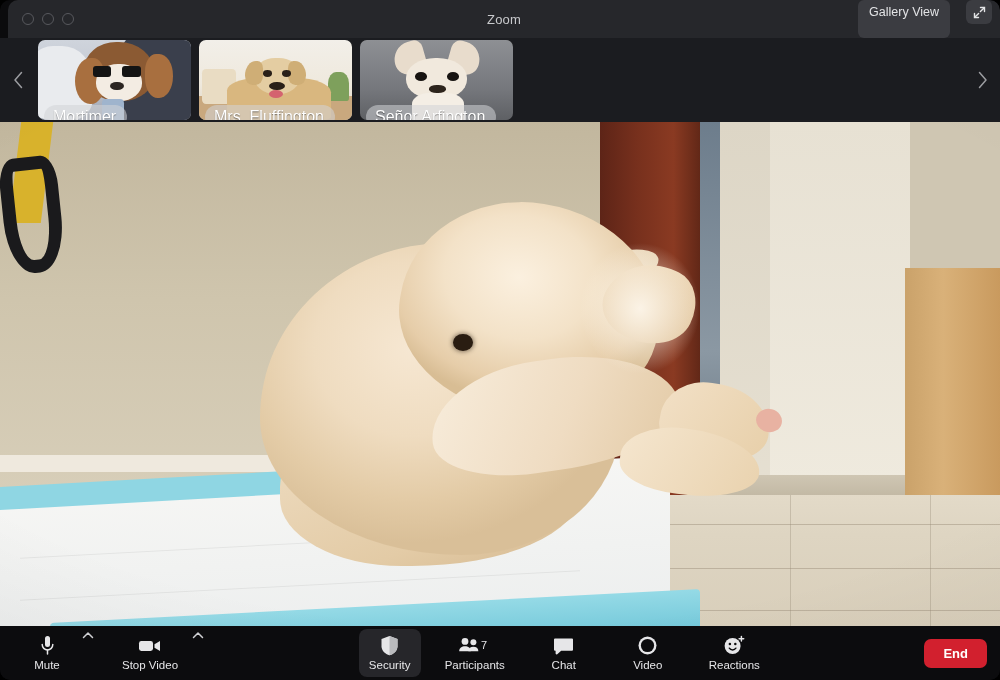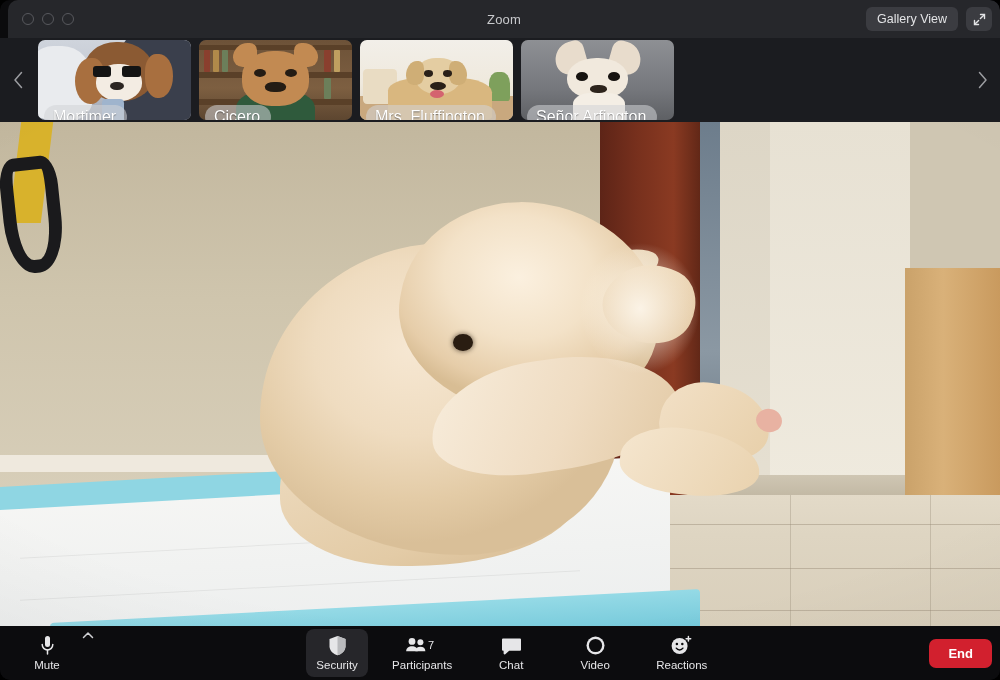--- a/index.html
+++ b/index.html
@@ -35,21 +35,21 @@
     width:12px; height:12px; border-radius:50%;
     border:1px solid #57585d; background:transparent;
   }
   .win-title {
     position:absolute; left:0; right:0; text-align:center;
     color:#c8c9cc; font-size:13px; letter-spacing:.2px;
     pointer-events:none;
   }
   .tb-right {
     position:absolute; right:8px; top:0; height:38px;
-    display:flex; align-items:center; gap:8px;
+    display:flex; gap:16px;
   }
   .gallery-btn {
     background:#3b3c41; color:#e3e4e6;
     font-size:12.5px; padding:5px 11px;
     border-radius:6px; white-space:nowrap;
   }
   .expand-btn {
     width:26px; height:24px; border-radius:6px;
     background:#3b3c41;
     display:flex; align-items:center; justify-content:center;
@@ -276,21 +276,21 @@
   }
 
   .share-sq {
     width:26px; height:22px; background:#24d62d;
     border-radius:5px; display:flex; align-items:center; justify-content:center;
   }
   .end-btn {
     background:#d2202e; color:#fff;
     font-size:13px; font-weight:bold;
     padding:7px 19px; border-radius:7px;
-    margin-right:8px;
+    margin-right:13px;
   }
   .spacer { flex:1 1 auto; }
   .grp-left { display:flex; align-items:center; gap:2px; margin-left:16px; }
   .grp-center { display:flex; align-items:center; gap:4px; }
   .grp-right { display:flex; align-items:center; gap:4px; }
 
   
   .sc { position:absolute; inset:0; }
   .sc-mortimer { background:linear-gradient(180deg,#cfd4dc 0%,#c2c7d1 55%,#9aa0ad 100%); }
   .sc-barkley  { background:linear-gradient(180deg,#cdc3ab 0%,#d8cfbb 60%,#e0d8c6 100%); }
@@ -343,41 +343,20 @@
           <div class="blob" style="left:38%;top:30%;width:30%;height:46%;background:#f3ece3;border-radius:48%;"></div>
           <div class="blob" style="left:36%;top:32%;width:12%;height:14%;background:#141414;border-radius:3px;"></div>
           <div class="blob" style="left:55%;top:32%;width:12%;height:14%;background:#141414;border-radius:3px;"></div>
           <div class="blob" style="left:47%;top:52%;width:9%;height:11%;background:#2b2522;border-radius:50%;"></div>
           <div class="blob" style="left:42%;top:74%;width:14%;height:30%;background:#9fb4cd;border-radius:18%;"></div>
         </div>
         <div class="name">Mortimer</div>
       </div>
 
 
-      <div class="thumb">
-        <div class="vid sc sc-cicero">
-          <div class="blob" style="left:0;top:6%;width:100%;height:7%;background:#5a4028;border-radius:0;"></div>
-          <div class="blob" style="left:0;top:40%;width:100%;height:7%;background:#5a4028;border-radius:0;"></div>
-          <div class="blob" style="left:0;top:74%;width:100%;height:7%;background:#5a4028;border-radius:0;"></div>
-          <div class="blob" style="left:3%;top:13%;width:4%;height:27%;background:#8a3f2e;border-radius:1px;"></div>
-          <div class="blob" style="left:9%;top:13%;width:4%;height:27%;background:#b08a4a;border-radius:1px;"></div>
-          <div class="blob" style="left:15%;top:13%;width:4%;height:27%;background:#6c7f5a;border-radius:1px;"></div>
-          <div class="blob" style="left:82%;top:13%;width:4%;height:27%;background:#8a3f2e;border-radius:1px;"></div>
-          <div class="blob" style="left:88%;top:13%;width:4%;height:27%;background:#c0a060;border-radius:1px;"></div>
-          <div class="blob" style="left:82%;top:47%;width:4%;height:27%;background:#6c7f5a;border-radius:1px;"></div>
-          <div class="blob" style="left:24%;top:62%;width:52%;height:56%;background:#2f5a3c;border-radius:40% 40% 12% 12%;"></div>
-          <div class="blob" style="left:28%;top:14%;width:44%;height:68%;background:#c28a52;border-radius:46% 46% 44% 44%;"></div>
-          <div class="blob" style="left:22%;top:4%;width:16%;height:30%;background:#c28a52;border-radius:60% 30% 40% 40%;"></div>
-          <div class="blob" style="left:62%;top:4%;width:16%;height:30%;background:#c28a52;border-radius:30% 60% 40% 40%;"></div>
-          <div class="blob" style="left:36%;top:36%;width:8%;height:10%;background:#241c14;border-radius:50%;"></div>
-          <div class="blob" style="left:56%;top:36%;width:8%;height:10%;background:#241c14;border-radius:50%;"></div>
-          <div class="blob" style="left:43%;top:52%;width:14%;height:13%;background:#241c14;border-radius:42%;"></div>
-        </div>
-        <div class="name">Cicero</div>
-      </div>
 
       <div class="thumb">
         <div class="vid sc sc-fluff">
           <div class="blob" style="left:0;top:70%;width:100%;height:34%;background:#c9a87e;border-radius:0;"></div>
           <div class="blob" style="left:2%;top:36%;width:22%;height:44%;background:#e9dcc3;border-radius:12%;"></div>
           <div class="blob" style="left:84%;top:40%;width:14%;height:36%;background:#7ea05c;border-radius:40% 40% 10% 10%;"></div>
           <div class="blob" style="left:18%;top:48%;width:68%;height:52%;background:#d9b77f;border-radius:30% 34% 8% 8%;"></div>
           <div class="blob" style="left:36%;top:22%;width:30%;height:46%;background:#e4cda2;border-radius:46%;"></div>
           <div class="blob" style="left:30%;top:26%;width:12%;height:30%;background:#cfae76;border-radius:60% 30% 40% 40%;"></div>
           <div class="blob" style="left:58%;top:26%;width:12%;height:30%;background:#cfae76;border-radius:30% 60% 40% 40%;"></div>
@@ -469,20 +448,36 @@
           </div>
           <div class="lbl">Mute</div>
         </div>
         <div class="caret">
           <svg width="12" height="9" viewBox="0 0 12 9">
               <path d="M1.5 6.5 L6 2 l4.5 4.5" stroke="#cfd0d3" stroke-width="1.5" fill="none" stroke-linecap="round" stroke-linejoin="round"></path>
             </svg>
         </div>
       </div>
 
+      <div class="tool-with-caret" style="margin-left:16px;">
+        <div class="tool">
+          <div class="ico">
+            <svg width="24" height="16" viewBox="0 0 24 16">
+              <rect x="1" y="3" width="14" height="10" rx="2.4" fill="#e6e6e8"></rect>
+              <path d="M16.5 6.2 L22 3 v10 l-5.5 -3.2 z" fill="#e6e6e8"></path>
+            </svg>
+          </div>
+          <div class="lbl">Stop Video</div>
+        </div>
+        <div class="caret">
+          <svg width="12" height="9" viewBox="0 0 12 9">
+              <path d="M1.5 6.5 L6 2 l4.5 4.5" stroke="#cfd0d3" stroke-width="1.5" fill="none" stroke-linecap="round" stroke-linejoin="round"></path>
+            </svg>
+        </div>
+      </div>
 
     </div>
 
     <div class="spacer"></div>
 
     <div class="grp-center">
 
       <div class="tool boxed">
         <div class="ico">
           <svg width="19" height="21" viewBox="0 0 19 21">

